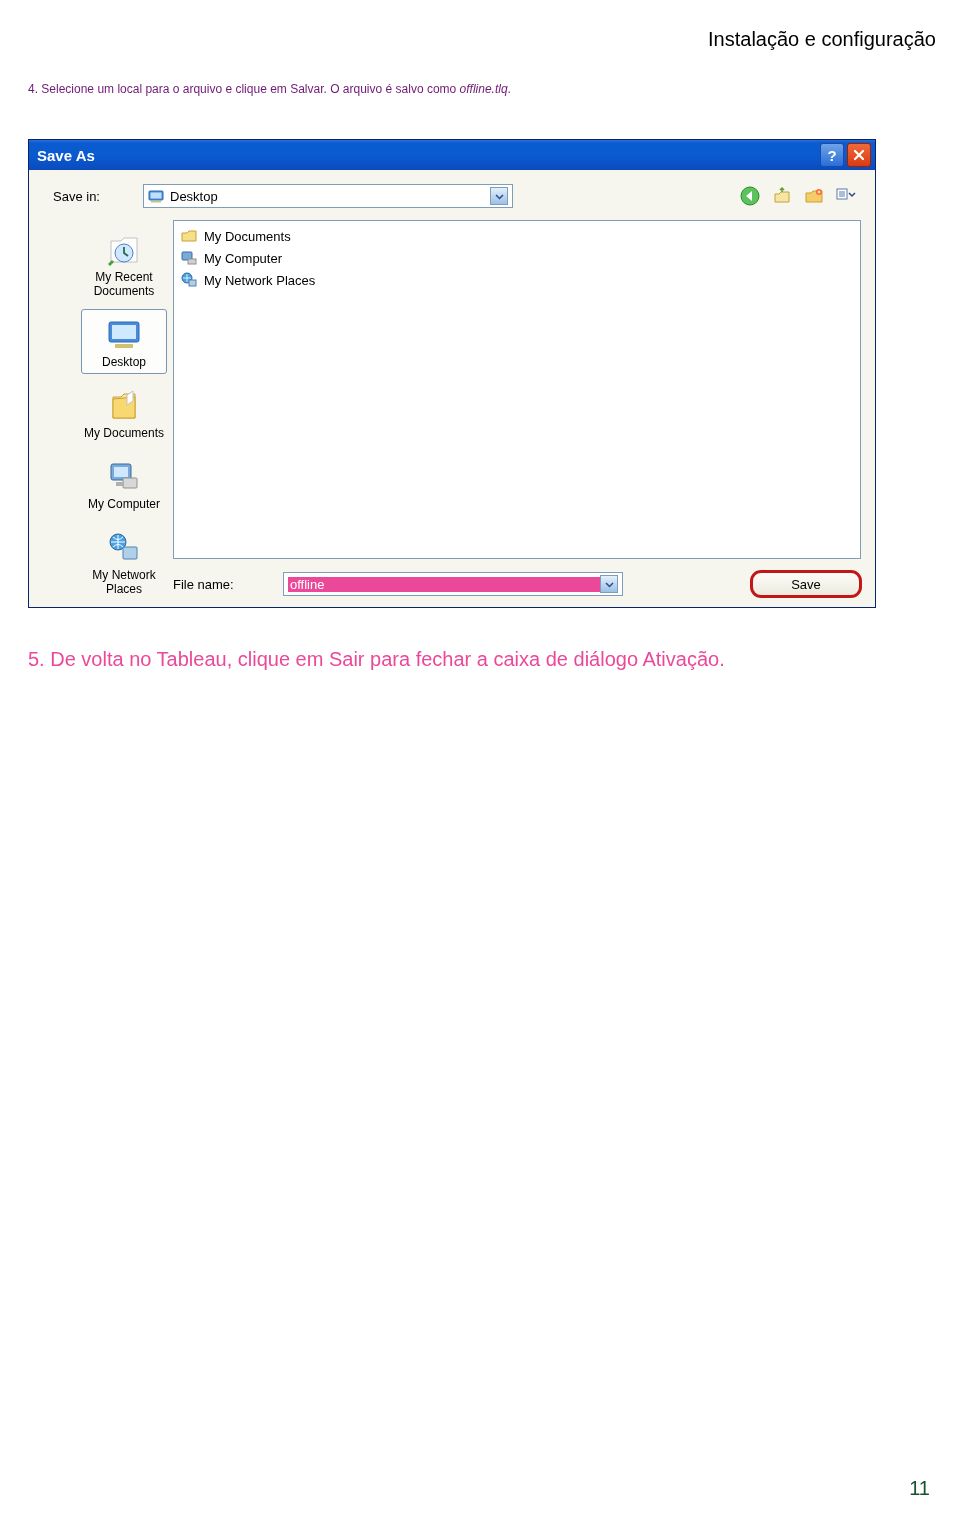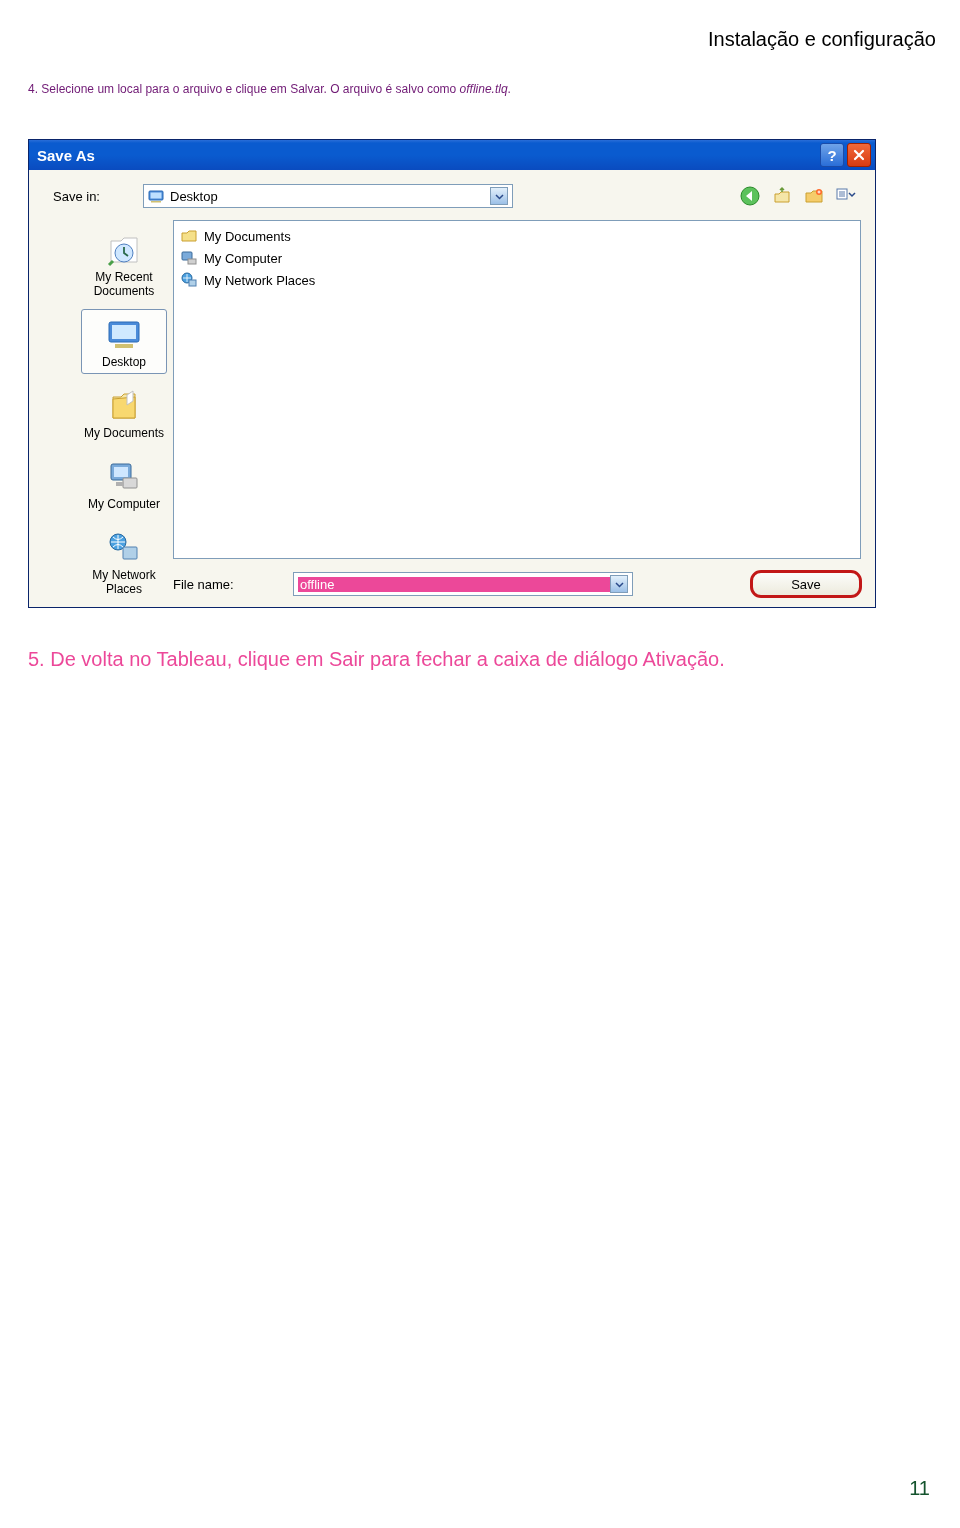--- a/index.html
+++ b/index.html
@@ -112,21 +112,21 @@
   .file-item {
     display:flex; align-items:center; gap:6px;
     font-size:13px; color:#000; padding:2px 0;
   }
   .file-item .fi-icon { width:18px; height:18px; display:inline-flex; align-items:center; justify-content:center;}
 
   .bottom-rows {
     display:flex; flex-direction:column; gap:10px; margin-top:12px; padding-bottom:4px;
   }
   .row {
-    display:flex; align-items:center; gap:10px;
+    display:flex; align-items:center; gap:0;
   }
   .row .label { min-width:110px; }
   .combo {
     height:24px; background:#fff; border:1px solid #7f9db9;
     display:flex; align-items:center; padding:0 4px;
     flex:1; max-width:340px;
   }
   .combo.sel .txt {
     background:#ec4899; color:#fff; padding:0 2px;
   }

